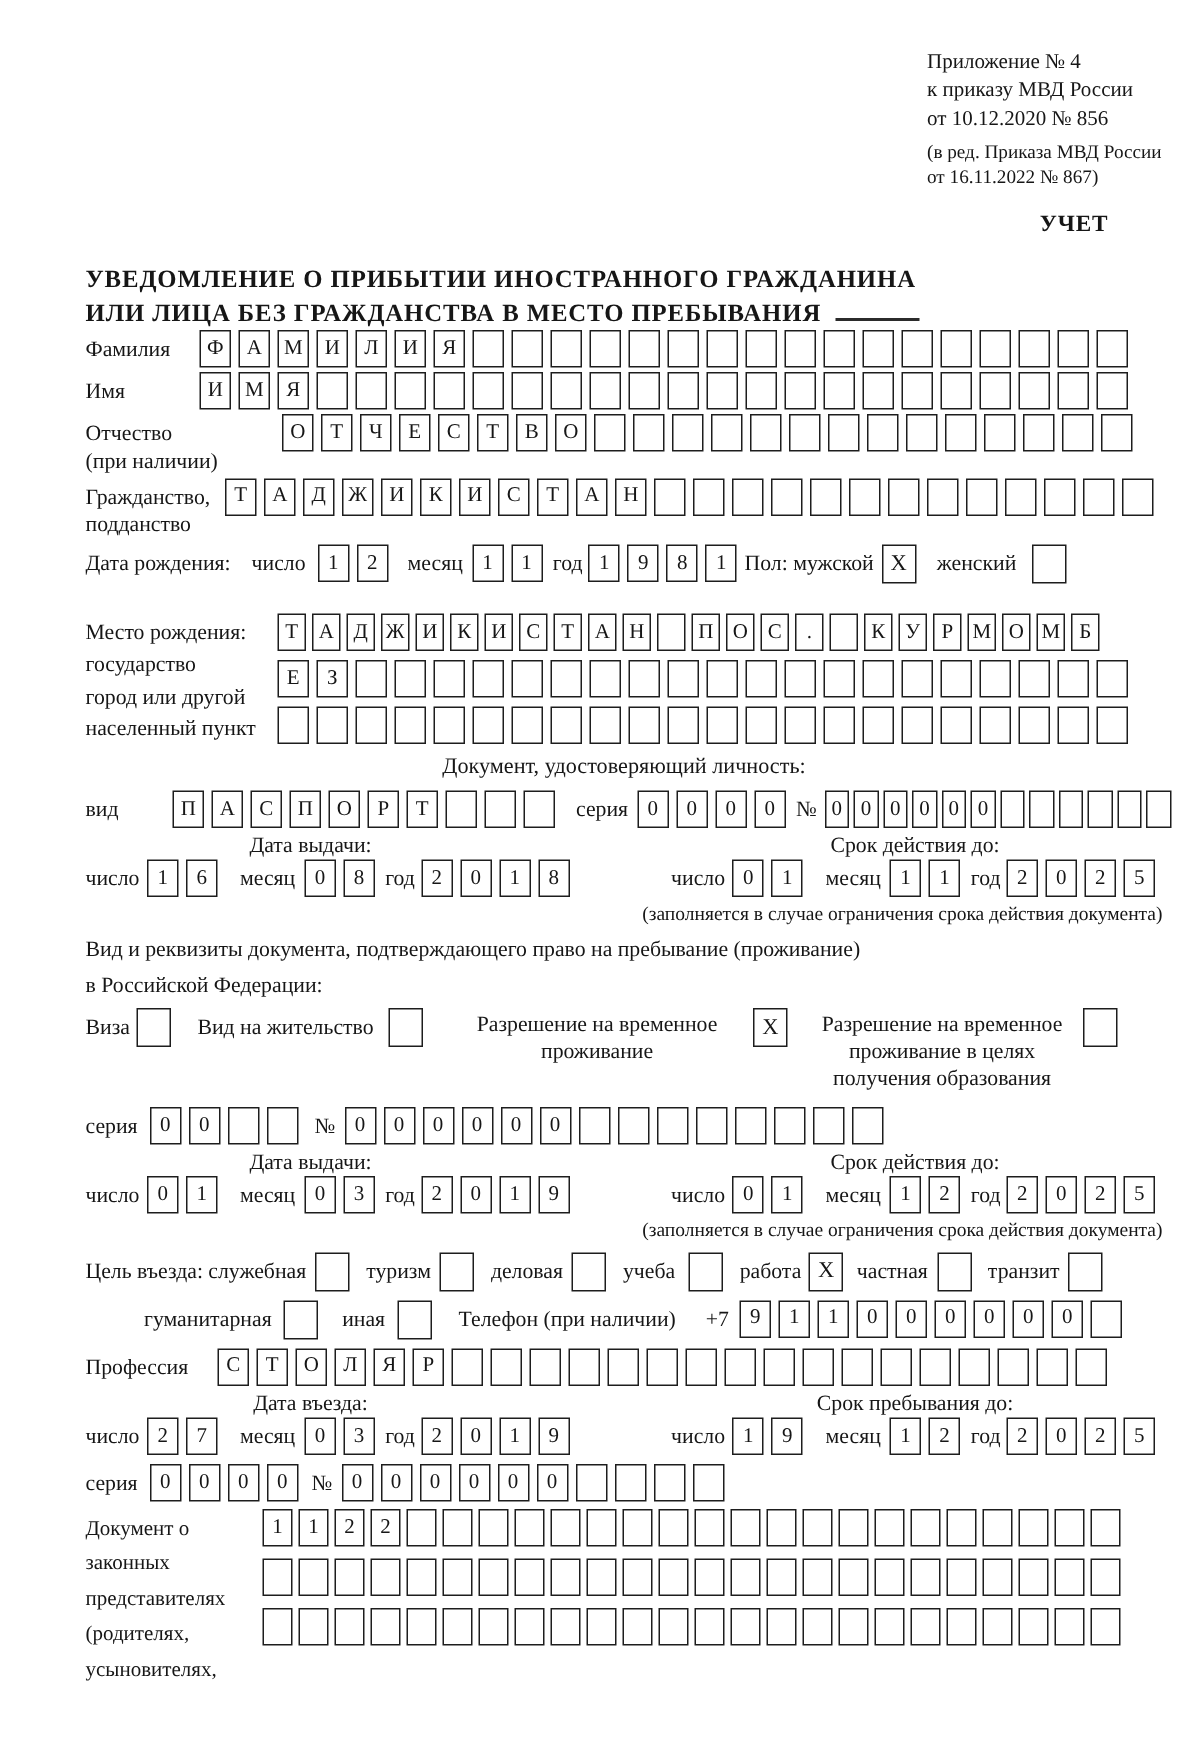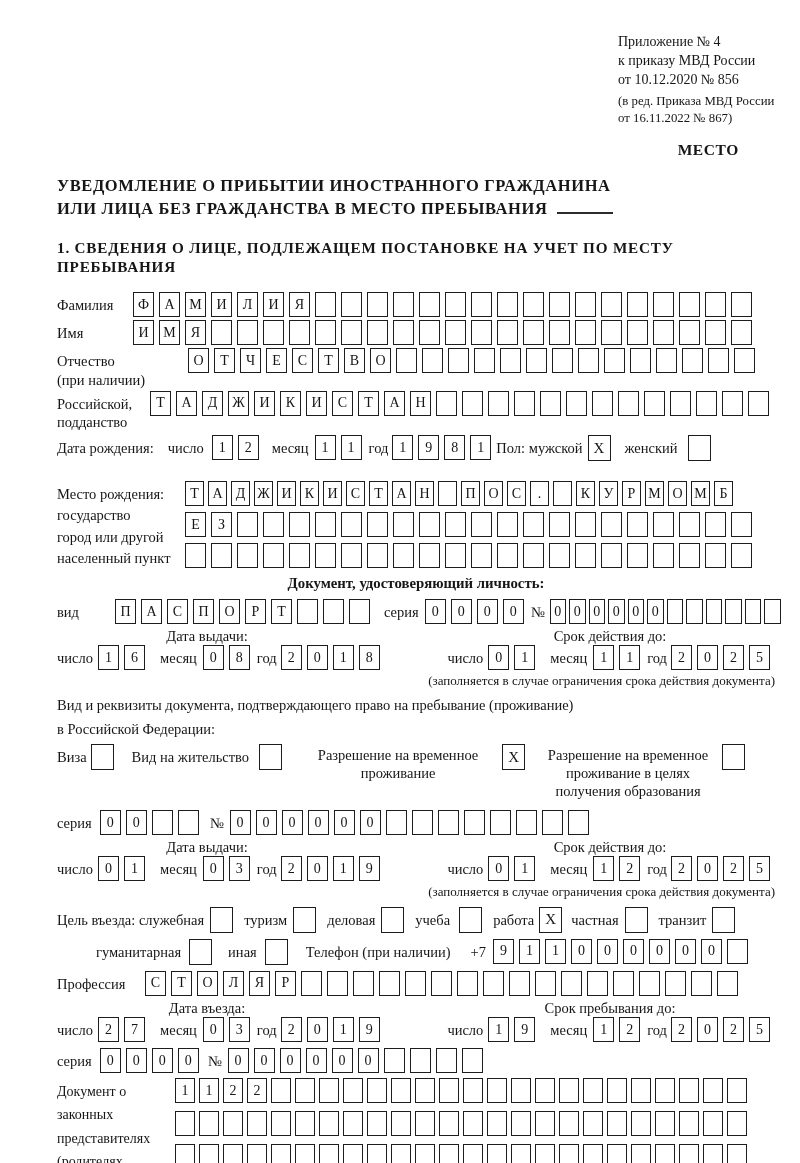--- a/index.html
+++ b/index.html
@@ -27,49 +27,48 @@
   .cell {
     flex:none; display:inline-flex; align-items:center; justify-content:center;
     width:21px; height:25px; border:1.5px solid #1d1d1d; margin-right:5px;
     font-size:14px; background:#fff;
   }
   .compact .cell { width:19px; margin-right:4px; }
   .small .cell { width:16.5px; margin-right:3px; }
   .reps .cell { width:20px; margin-right:4px; }
   .cbhold .cell { width:23px; height:26px; margin-right:0; font-size:15px; }
 
-  .dochead { text-align:center; font-weight:bold; font-size:14.8px; margin:4px 0 7px; }
+  .dochead { text-align:center; font-weight:normal; font-size:14.8px; margin:4px 0 7px; }
   .dhead { display:flex; font-size:14.5px; margin-top:2px; }
   .dg { display:flex; align-items:flex-start; }
   .note-r { text-align:right; font-size:13px; margin:0 0 6px; }
   .plain { font-size:14.5px; }
 </style>
 </head>
 <body>
 
 <div class="page">
 
   <div class="hdr">
     <div>Приложение № 4</div>
     <div>к приказу МВД России</div>
     <div>от 10.12.2020 № 856</div>
     <div class="hdr-small" style="margin-top:4px">(в ред. Приказа МВД России</div>
     <div class="hdr-small">от 16.11.2022 № 867)</div>
   </div>
 
-  <div class="forma">МЕСТО</div>
+  <div class="forma">УЧЕТ</div>
 
   <div class="title">
     <div>УВЕДОМЛЕНИЕ О ПРИБЫТИИ ИНОСТРАННОГО ГРАЖДАНИНА</div>
     <div>
       <span>ИЛИ ЛИЦА БЕЗ ГРАЖДАНСТВА В МЕСТО ПРЕБЫВАНИЯ</span><span class="tul"></span>
     </div>
   </div>
 
-  <div class="sect">1. СВЕДЕНИЯ О ЛИЦЕ, ПОДЛЕЖАЩЕМ ПОСТАНОВКЕ НА УЧЕТ ПО МЕСТУ ПРЕБЫВАНИЯ</div>
 
   <div class="frow">
     <div class="lbl" style="width:76px">Фамилия</div>
     <div class="boxes">
         <span class="cell">Ф</span>
         <span class="cell">А</span>
         <span class="cell">М</span>
         <span class="cell">И</span>
         <span class="cell">Л</span>
         <span class="cell">И</span>
@@ -150,21 +149,21 @@
         <span class="cell"></span>
         <span class="cell"></span>
         <span class="cell"></span>
         <span class="cell"></span>
         <span class="cell"></span>
       </div>
   </div>
 
   <div class="frow" style="margin-bottom:4px">
     <div class="lblcol" style="width:93px; padding-top:4px">
-      <div>Российской,</div>
+      <div>Гражданство,</div>
       <div>подданство</div>
     </div>
     <div class="boxes">
         <span class="cell">Т</span>
         <span class="cell">А</span>
         <span class="cell">Д</span>
         <span class="cell">Ж</span>
         <span class="cell">И</span>
         <span class="cell">К</span>
         <span class="cell">И</span>

